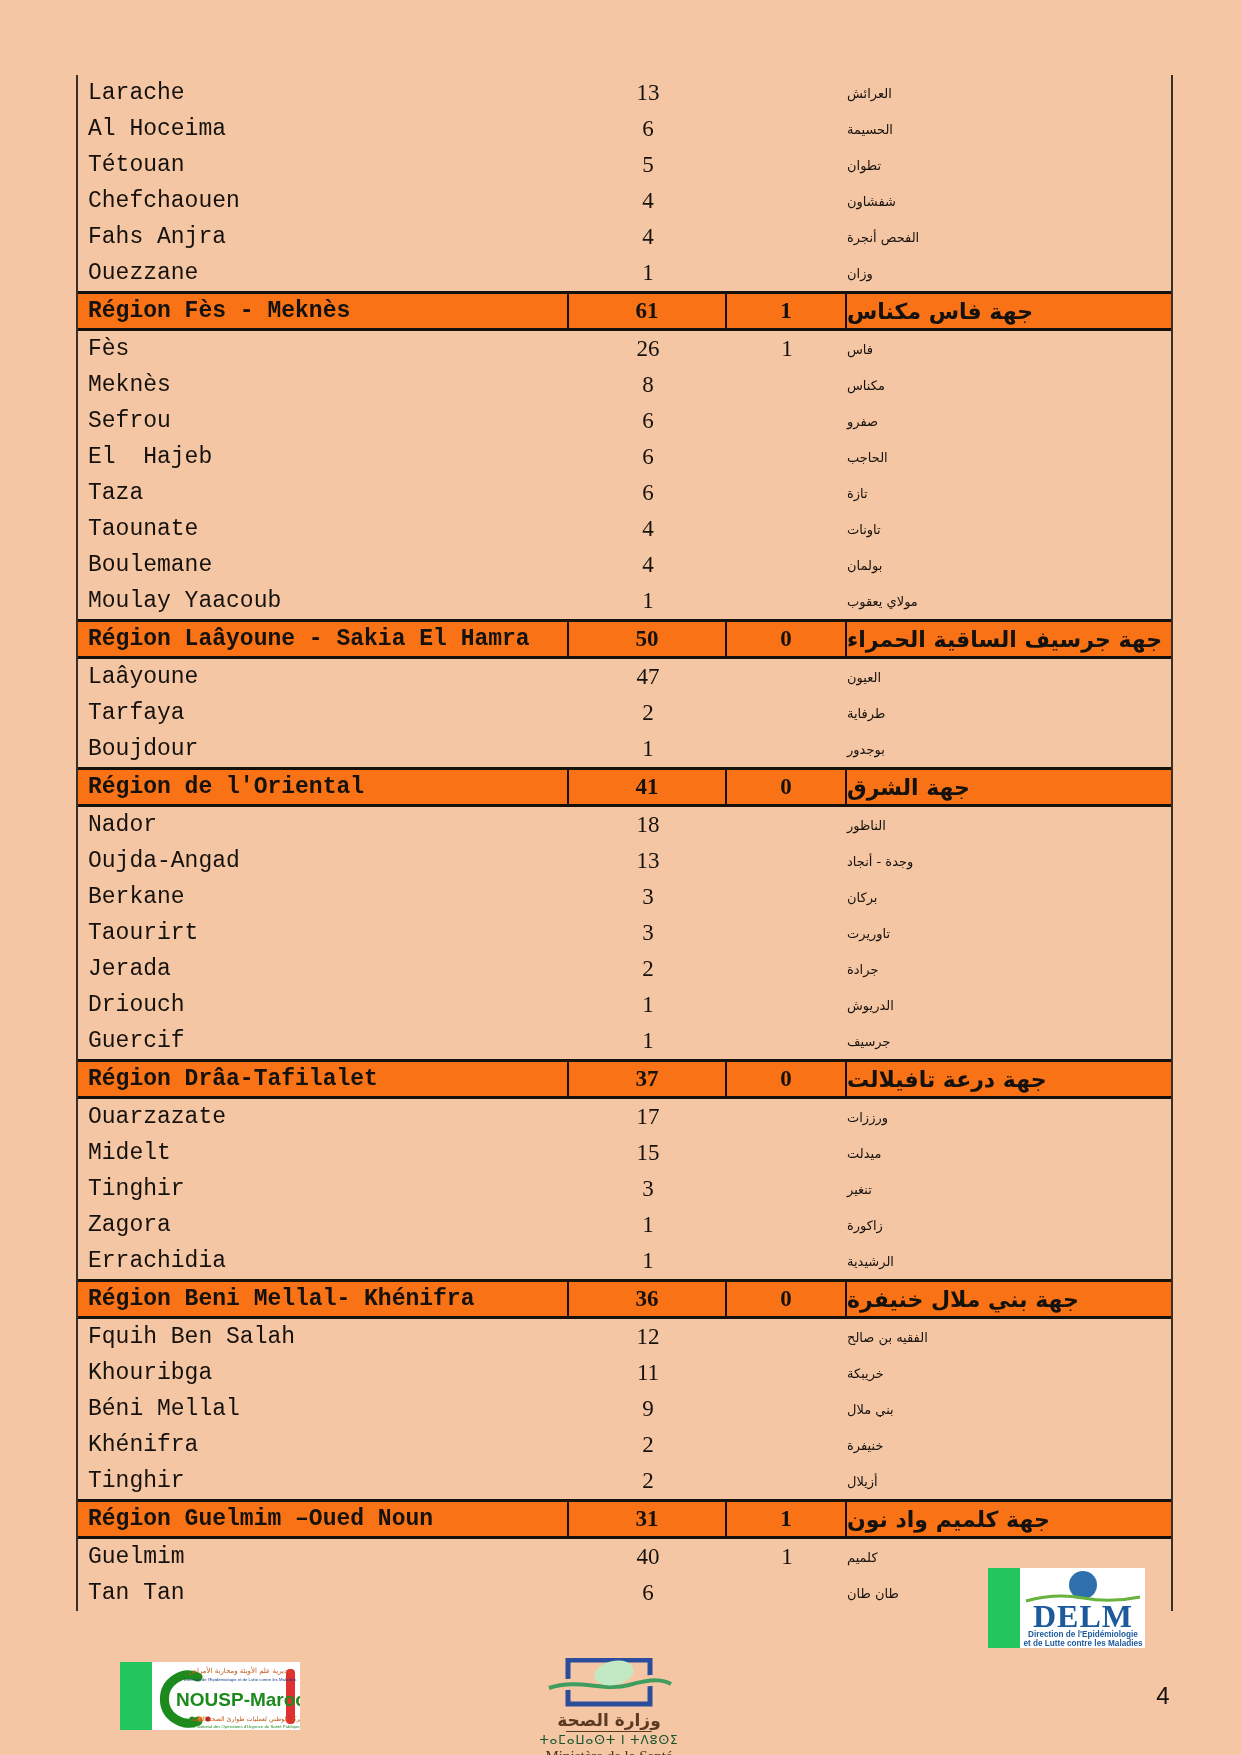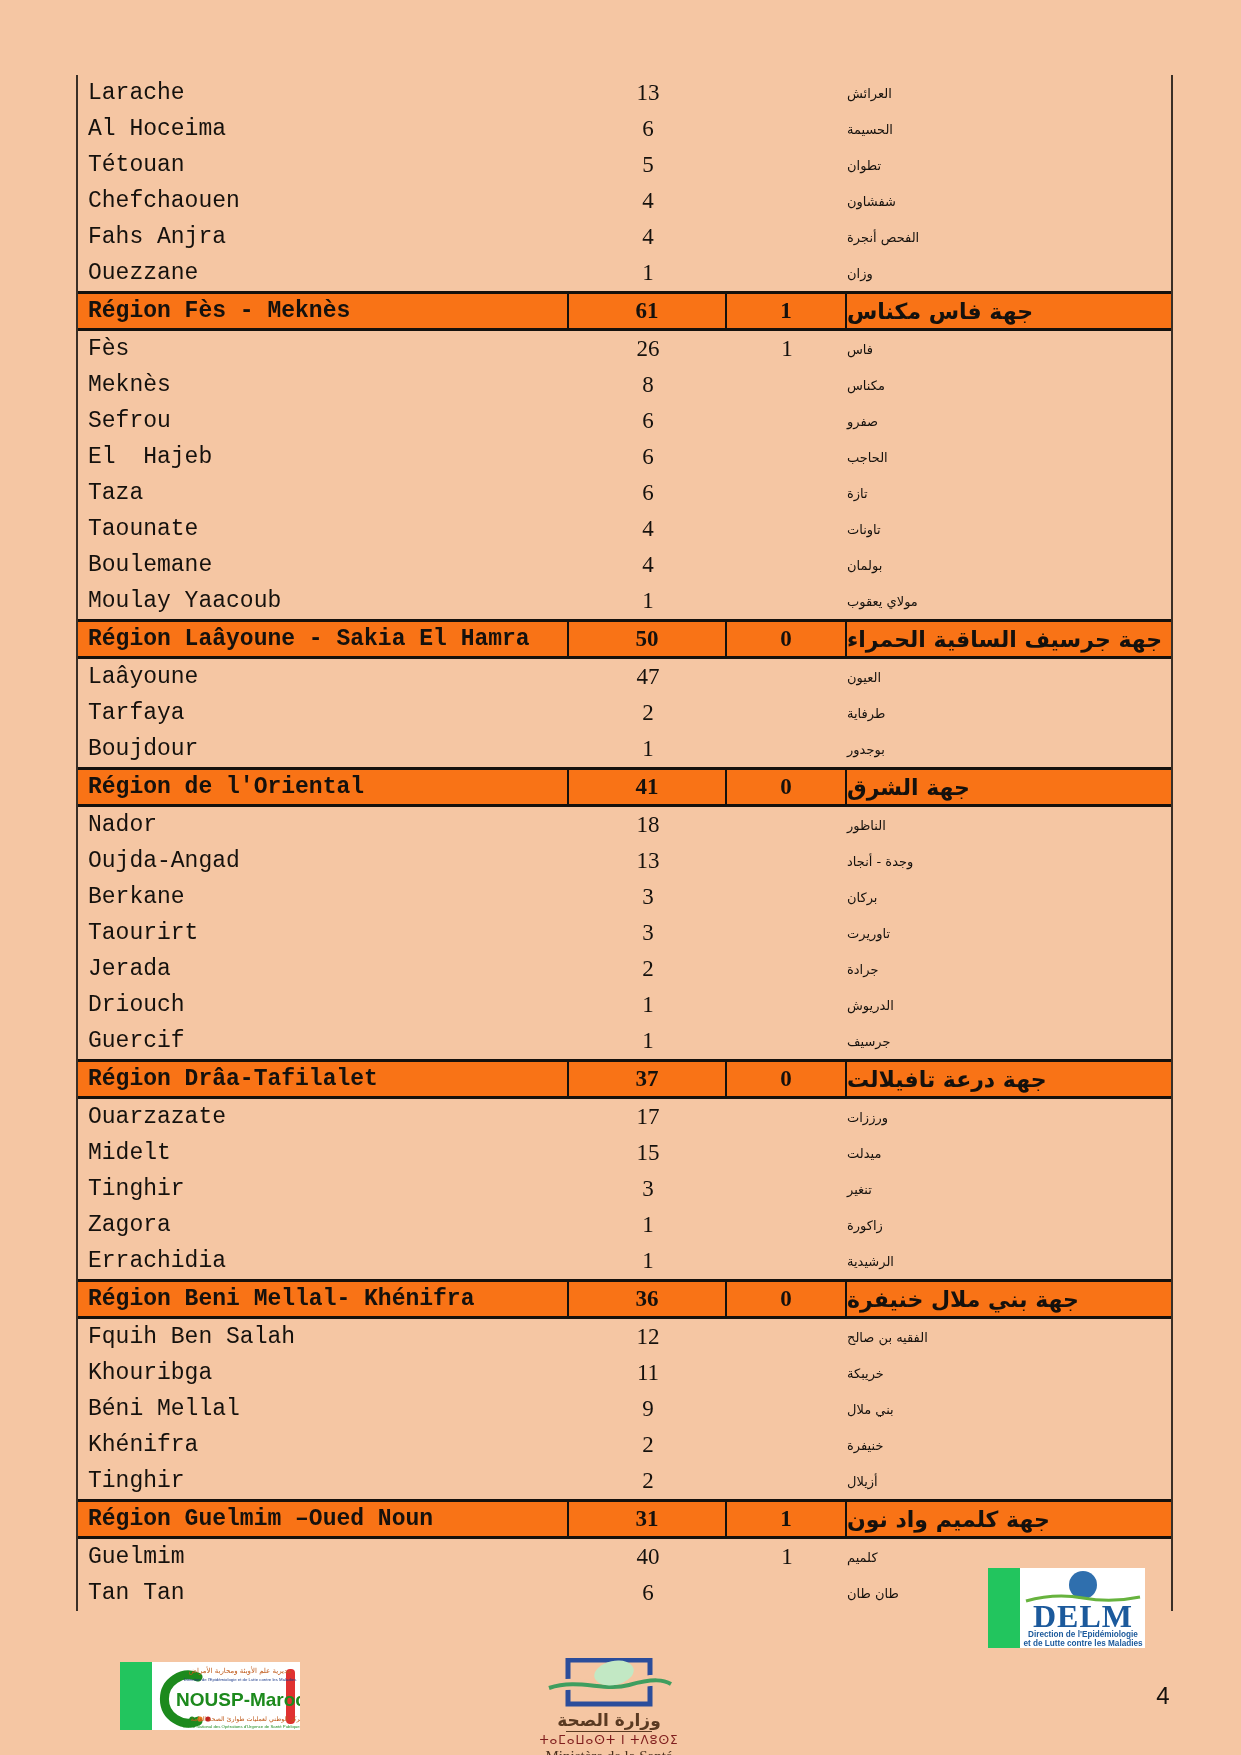--- a/index.html
+++ b/index.html
@@ -36,21 +36,21 @@
   .row.region .c4{font-size:22px;font-weight:bold;}
   .row.region .c1,.row.region .c2,.row.region .c3{border-right:2px solid #15110d;}
   
   .footer-logo{position:absolute;}
   #nousp-logo{left:120px;top:1662px;width:148px;height:68px;}
   #ministry-logo{left:519px;top:1658px;width:180px;text-align:center;}
   #delm-logo{left:988px;top:1568px;width:125px;height:80px;}
   .logo-box{background:#22c55e;padding-left:32px;}
   .min-ar{font-family:"DejaVu Sans",sans-serif;font-weight:bold;font-size:17px;color:#5a3a22;line-height:1.05;}
   .min-rule{width:86px;height:1px;background:#5a3a22;margin:1px auto 2px auto;}
-  .min-tif{font-family:"DejaVu Sans",sans-serif;font-size:12px;color:#7f1d1d;letter-spacing:1px;line-height:1.1;}
+  .min-tif{font-family:"DejaVu Sans",sans-serif;font-size:12px;color:#14532d;letter-spacing:1px;line-height:1.1;}
   .min-fr{font-family:"Liberation Serif",serif;font-size:15px;color:#4a2f1d;line-height:1.2;}
   #page-number{
     position:absolute;left:1146px;top:1682px;width:34px;
     font-family:"Liberation Sans","DejaVu Sans",sans-serif;
     font-size:24px;color:#15110d;text-align:center;
   }
 </style>
 </head>
 <body>
 

